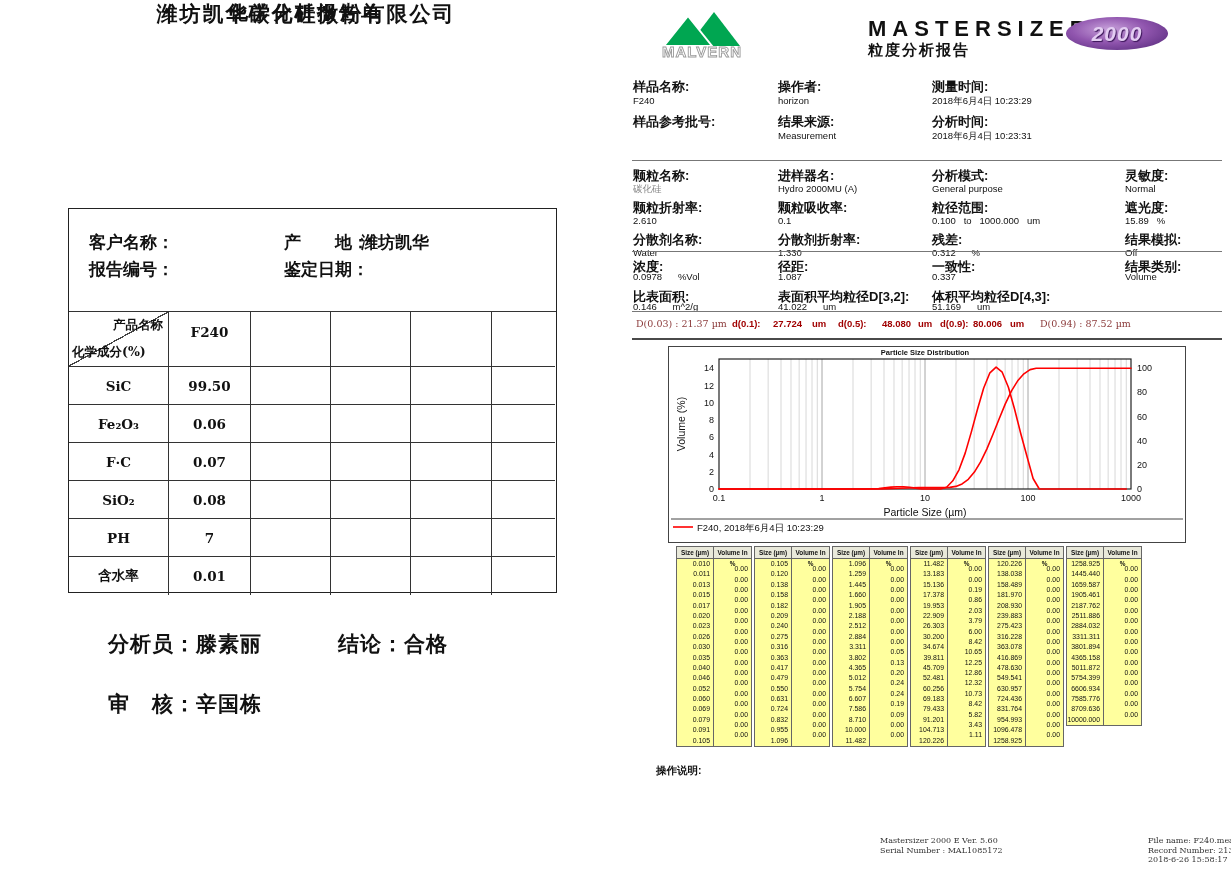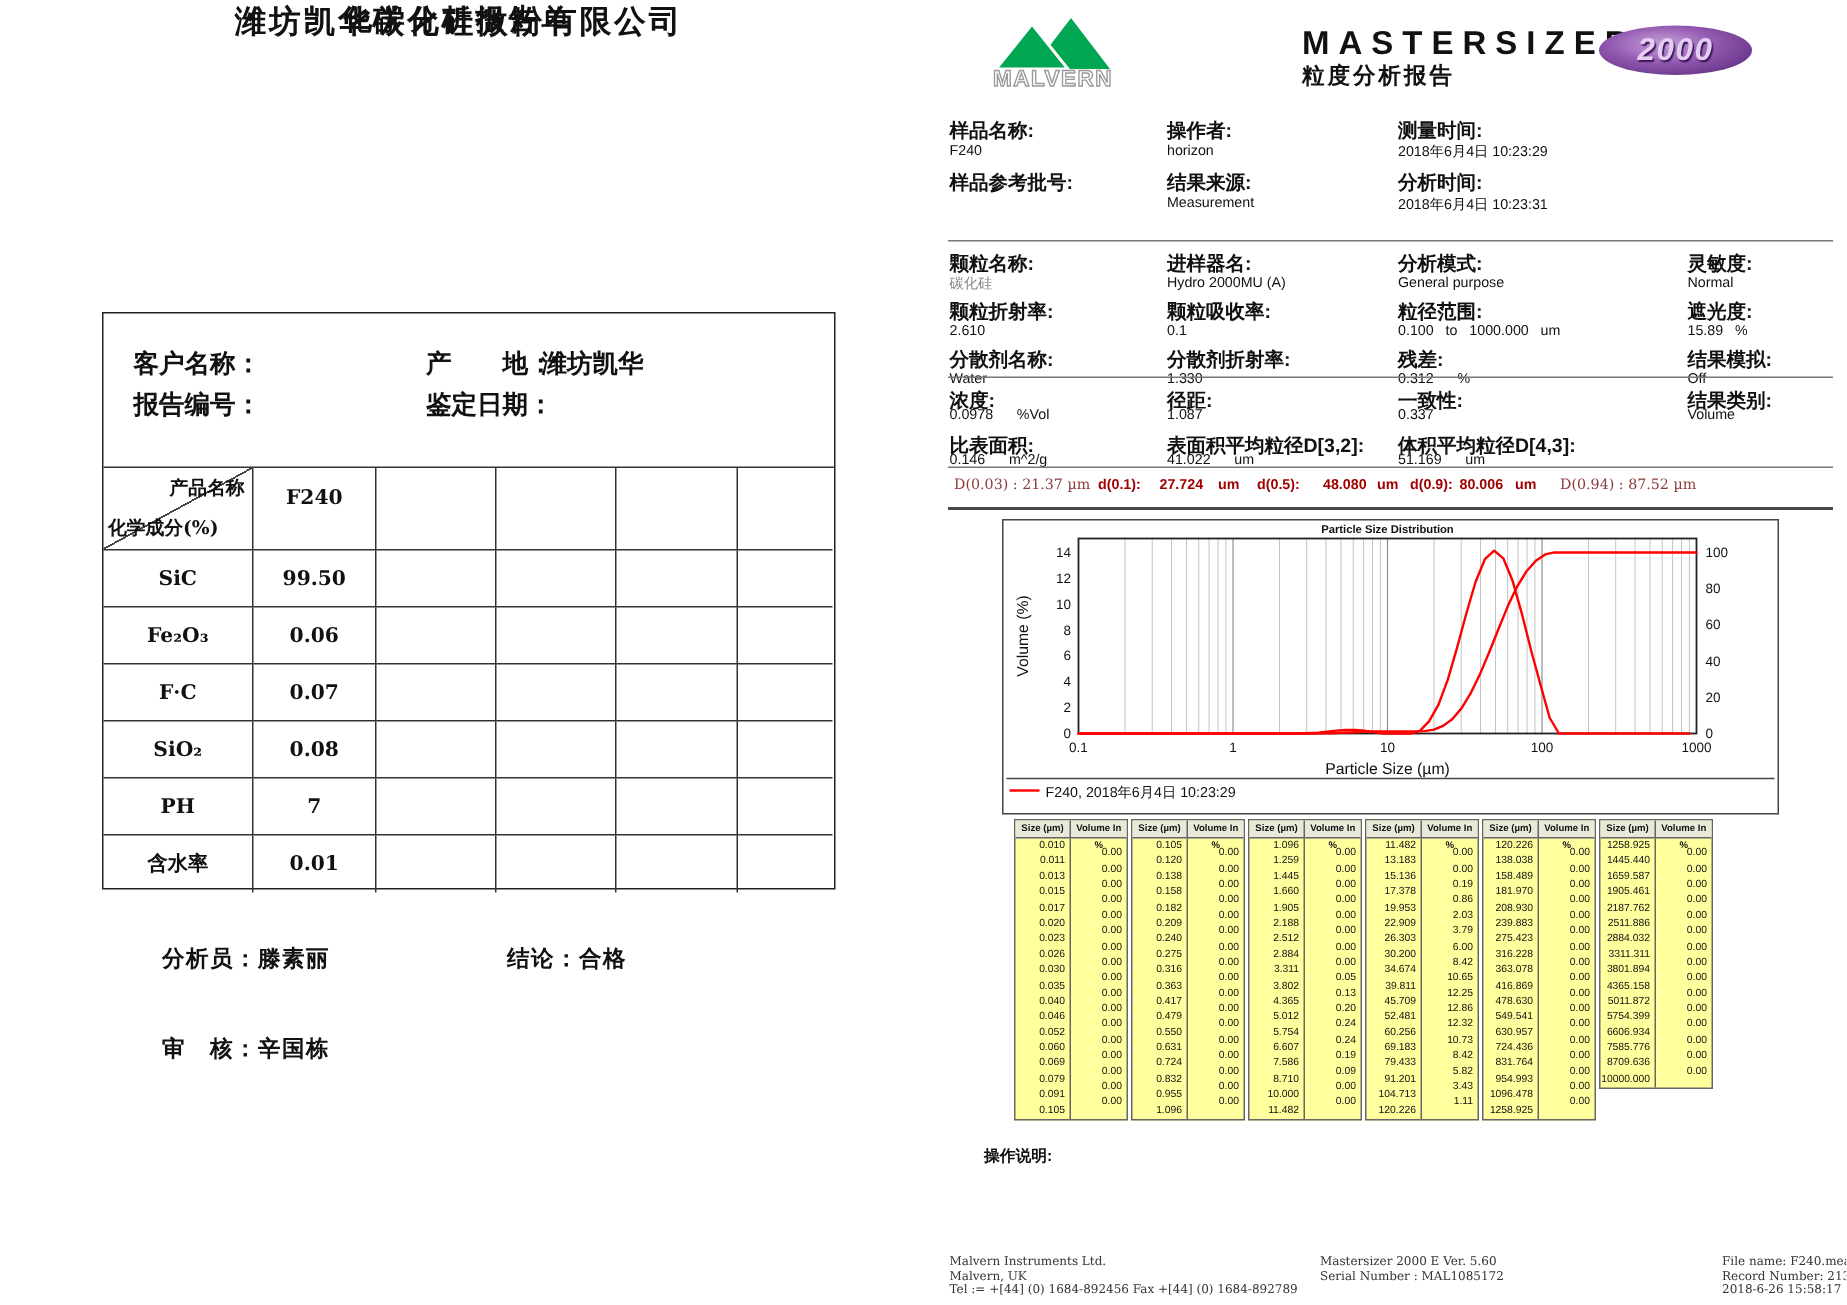--- a/index.html
+++ b/index.html
@@ -21,21 +21,21 @@
   .lp-cell{border-right:1px solid #333;border-bottom:1px solid #333;position:relative;
            display:flex;align-items:center;justify-content:center;
            font-size:13.5px;font-weight:bold;font-family:"DejaVu Serif",serif;box-sizing:border-box;}
   .lp-cell.lastcol{border-right:none;}
   .lp-cell.lastrow{border-bottom:none;}
   .lp-corner{background:linear-gradient(to bottom right,transparent calc(50% - 0.6px),
              #444 calc(50% - 0.6px),#444 calc(50% + 0.6px),transparent calc(50% + 0.6px));}
   .lp-corner .ct{position:absolute;right:5px;top:5px;font-size:12.5px;}
   .lp-corner .cb{position:absolute;left:3px;bottom:5px;font-size:12.5px;}
   .lp-prod{align-items:flex-start;padding-top:12px;}
-  .lp-sig{font-size:15px;font-weight:bold;font-family:"DejaVu Serif",serif;letter-spacing:1px;}
+  .lp-sig{font-size:21px;font-weight:bold;font-family:"DejaVu Serif",serif;letter-spacing:1px;}
 
   
   .rp-line{background:#777;height:1px;}
   .rp-dline{height:1px;border-top:2px solid #4a4a4a;}
   .mastersizer{left:868px;top:16px;font-size:22px;font-weight:bold;letter-spacing:6px;
                font-family:"Liberation Sans",sans-serif;}
   .badge2000{left:1066px;top:17px;width:102px;height:33px;border-radius:50%;
              background:radial-gradient(ellipse at 42% 38%,#c9a3dc 0%,#9055ae 45%,#4d2373 100%);
              display:flex;align-items:center;justify-content:center;}
   .badge2000 span{font-style:italic;font-weight:bold;font-size:21px;color:#e3cdf2;
@@ -572,16 +572,15 @@
             <div class="st-cell">0.00</div>
             <div class="st-cell">0.00</div>
             <div class="st-cell">0.00</div>
           </div>
         </div>
       </div>
     </div>
 
   <div class="abs op-label">操作说明:</div>
 
-  <div class="foot" id="foot-left" style="left:633px;"><div>Malvern Instruments Ltd.</div><div>Malvern, UK</div><div>Tel := +[44] (0) 1684-892456 Fax +[44] (0) 1684-892789</div></div>
   <div class="foot" id="foot-center" style="left:880px;"><div>Mastersizer 2000 E Ver. 5.60</div><div>Serial Number : MAL1085172</div></div>
   <div class="foot" id="foot-right" style="left:1148px;"><div>File name: F240.mea</div><div>Record Number: 213</div><div>2018-6-26 15:58:17</div></div>
 </div>
 
 </body></html>

